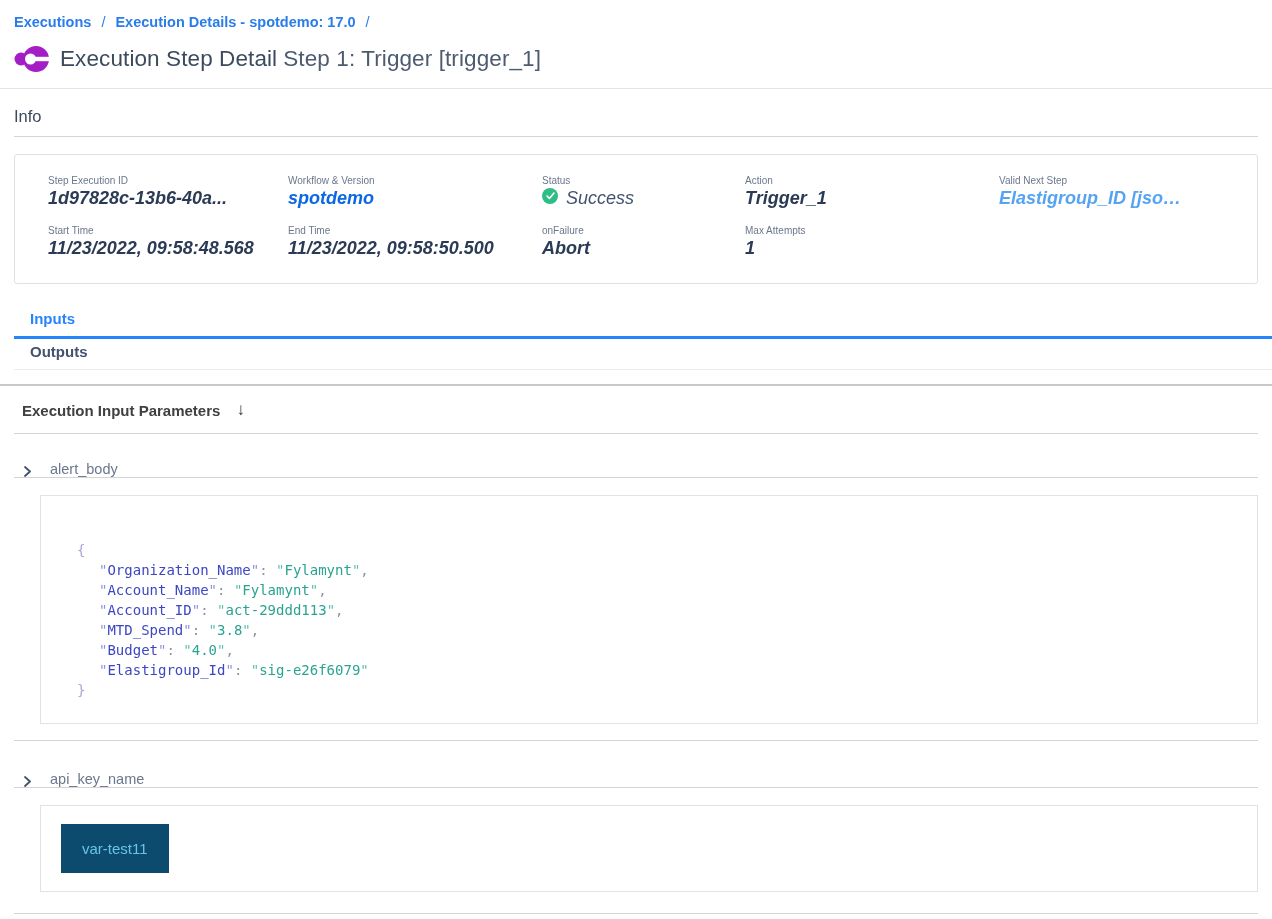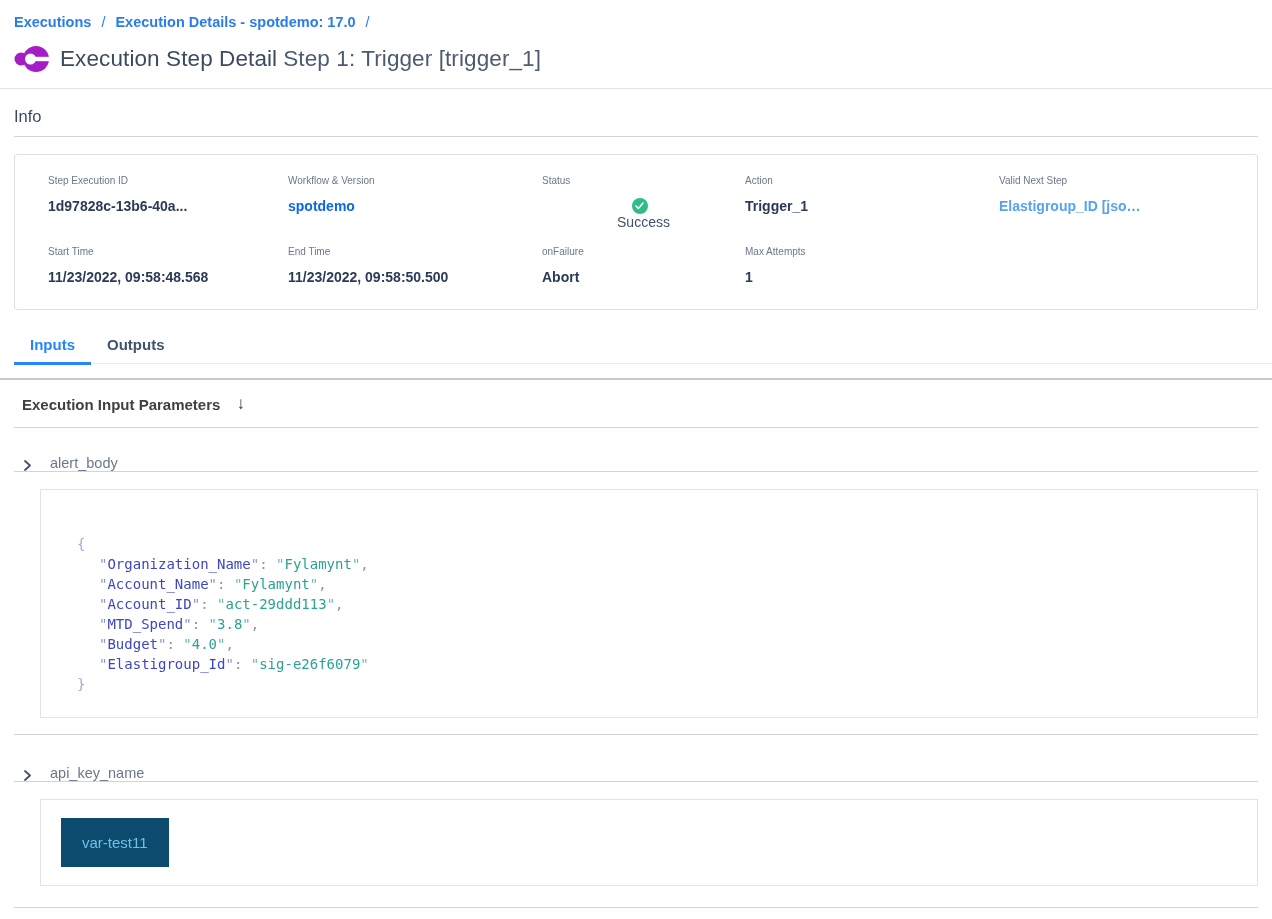--- a/index.html
+++ b/index.html
@@ -25,31 +25,31 @@
   .mt13 { margin-top:13px; } .mt14 { margin-top:14px; } .mt21 { margin-top:21px; }
 
   
   .info-head { margin-top:18px; font-size:16.5px; color:#3b4a5f; padding-bottom:10px; }
 
   
   .info-card { margin-top:17px; border:1px solid #dfe1e6; border-radius:3px;
     padding:20px 20px 24px 33px; display:grid;
     grid-template-columns:240px 254px 203px 254px 1fr; row-gap:16px; }
   .cell .label { font-size:10px; color:#6b778c; }
-  .cell .value { margin-top:12px; font-size:14px; font-weight:700; color:#2b3b55; }
+  .cell .value { margin-top:2px; font-size:18px; font-weight:700; color:#2b3b55;font-style:italic; }
   .cell .value.link  { color:var(--link_strong); font-weight:700; cursor:pointer; }
   .cell .value.link-light { color:var(--link_light); font-weight:700; cursor:pointer;
     white-space:nowrap; overflow:hidden; text-overflow:ellipsis; max-width:200px; }
-  .status-val { display:flex; align-items:center; font-weight:400 !important; color:#42526e !important;flex-direction:column; }
+  .status-val { display:flex; align-items:flex-start; font-weight:400 !important; color:#42526e !important; }
   .check-circle { width:16px; height:16px; border-radius:50%; background:var(--success_green);
     display:inline-flex; align-items:center; justify-content:center; margin-right:8px; flex:0 0 auto; }
   .check-circle svg { width:9px; height:8px; }
 
   
-  .tabs { margin-top:20px; display:flex; border-bottom:1px solid #ececec; margin-left:0; margin-right:-14px; }
+  .tabs { margin-top:20px; display:flex; border-bottom:1px solid #ececec; margin-left:0; margin-right:-14px;flex-direction:column; }
   .tab { font-size:15px; font-weight:600; color:#42526e; padding:6px 16px 9px 16px; cursor:pointer; }
   .tab.active { color:var(--tab_active); border-bottom:3px solid var(--tab_active); margin-bottom:-2px; }
 
   
   .params-header { display:flex; align-items:center; padding:14px 0 13px 8px; }
   .params-header .ph-label { font-size:15px; font-weight:600; color:#404040; }
   .down-arrow { margin-left:16px; font-size:17px; font-weight:700; color:#30363d; cursor:pointer; }
 
   
   .section-row { display:flex; align-items:flex-end; height:43px; padding-left:8px; cursor:pointer; }

